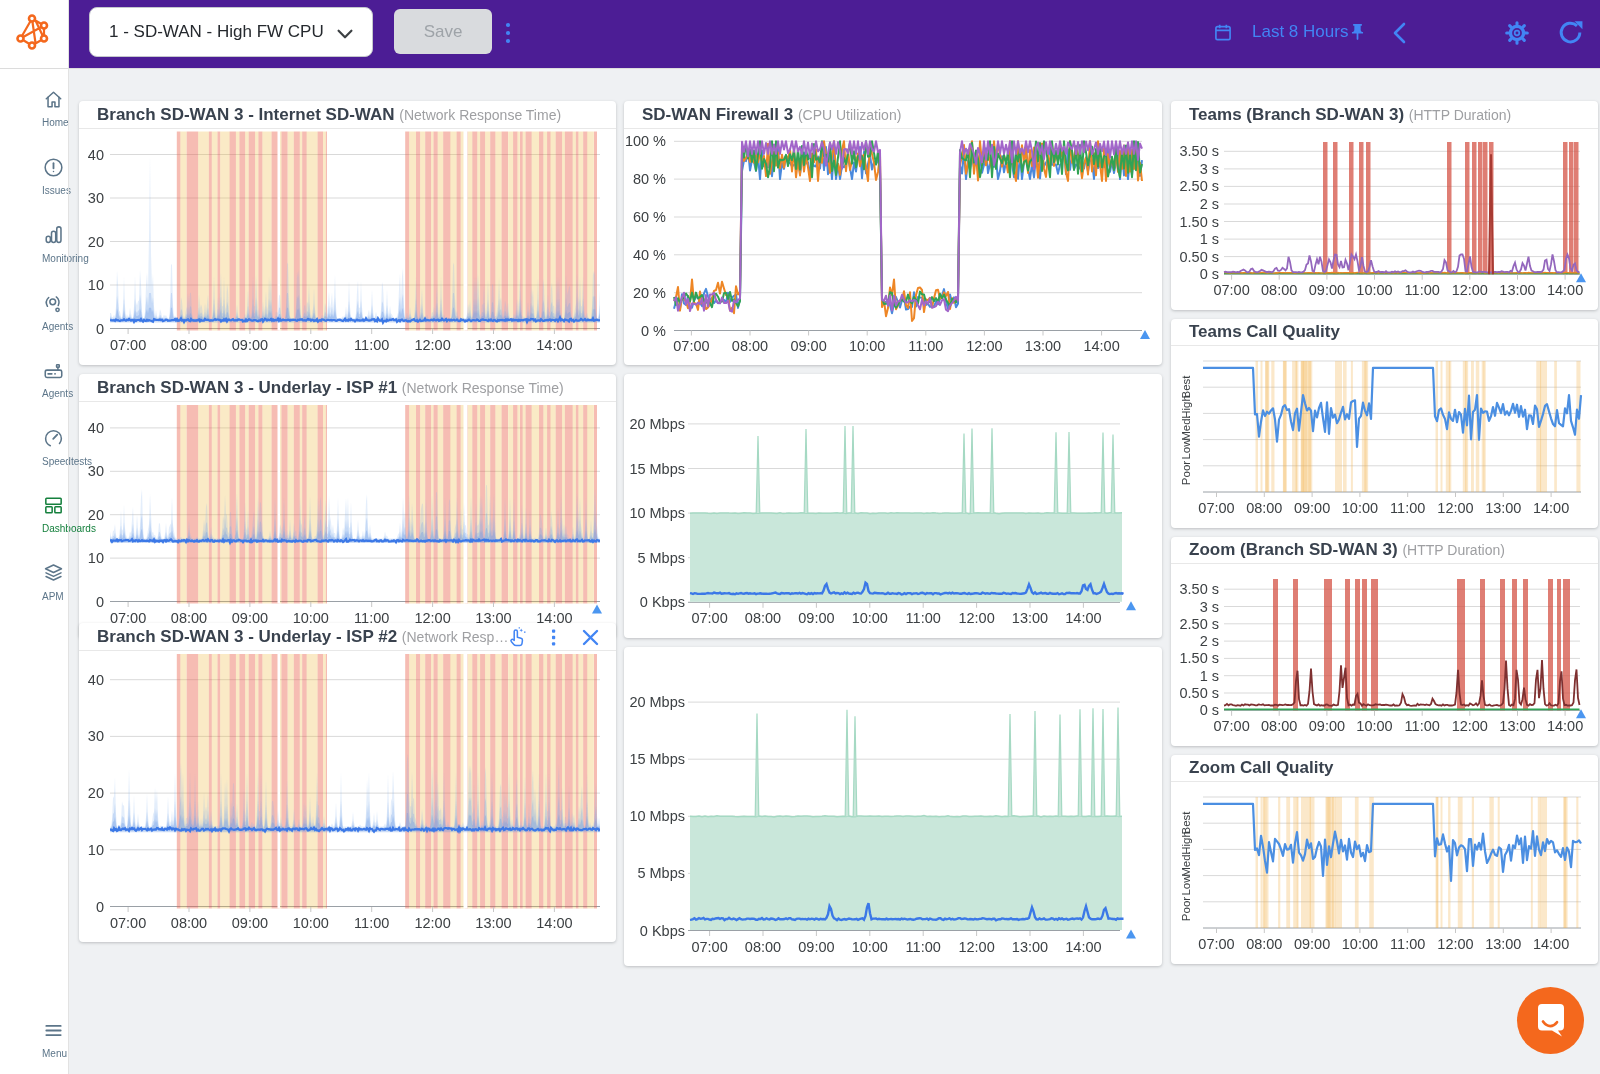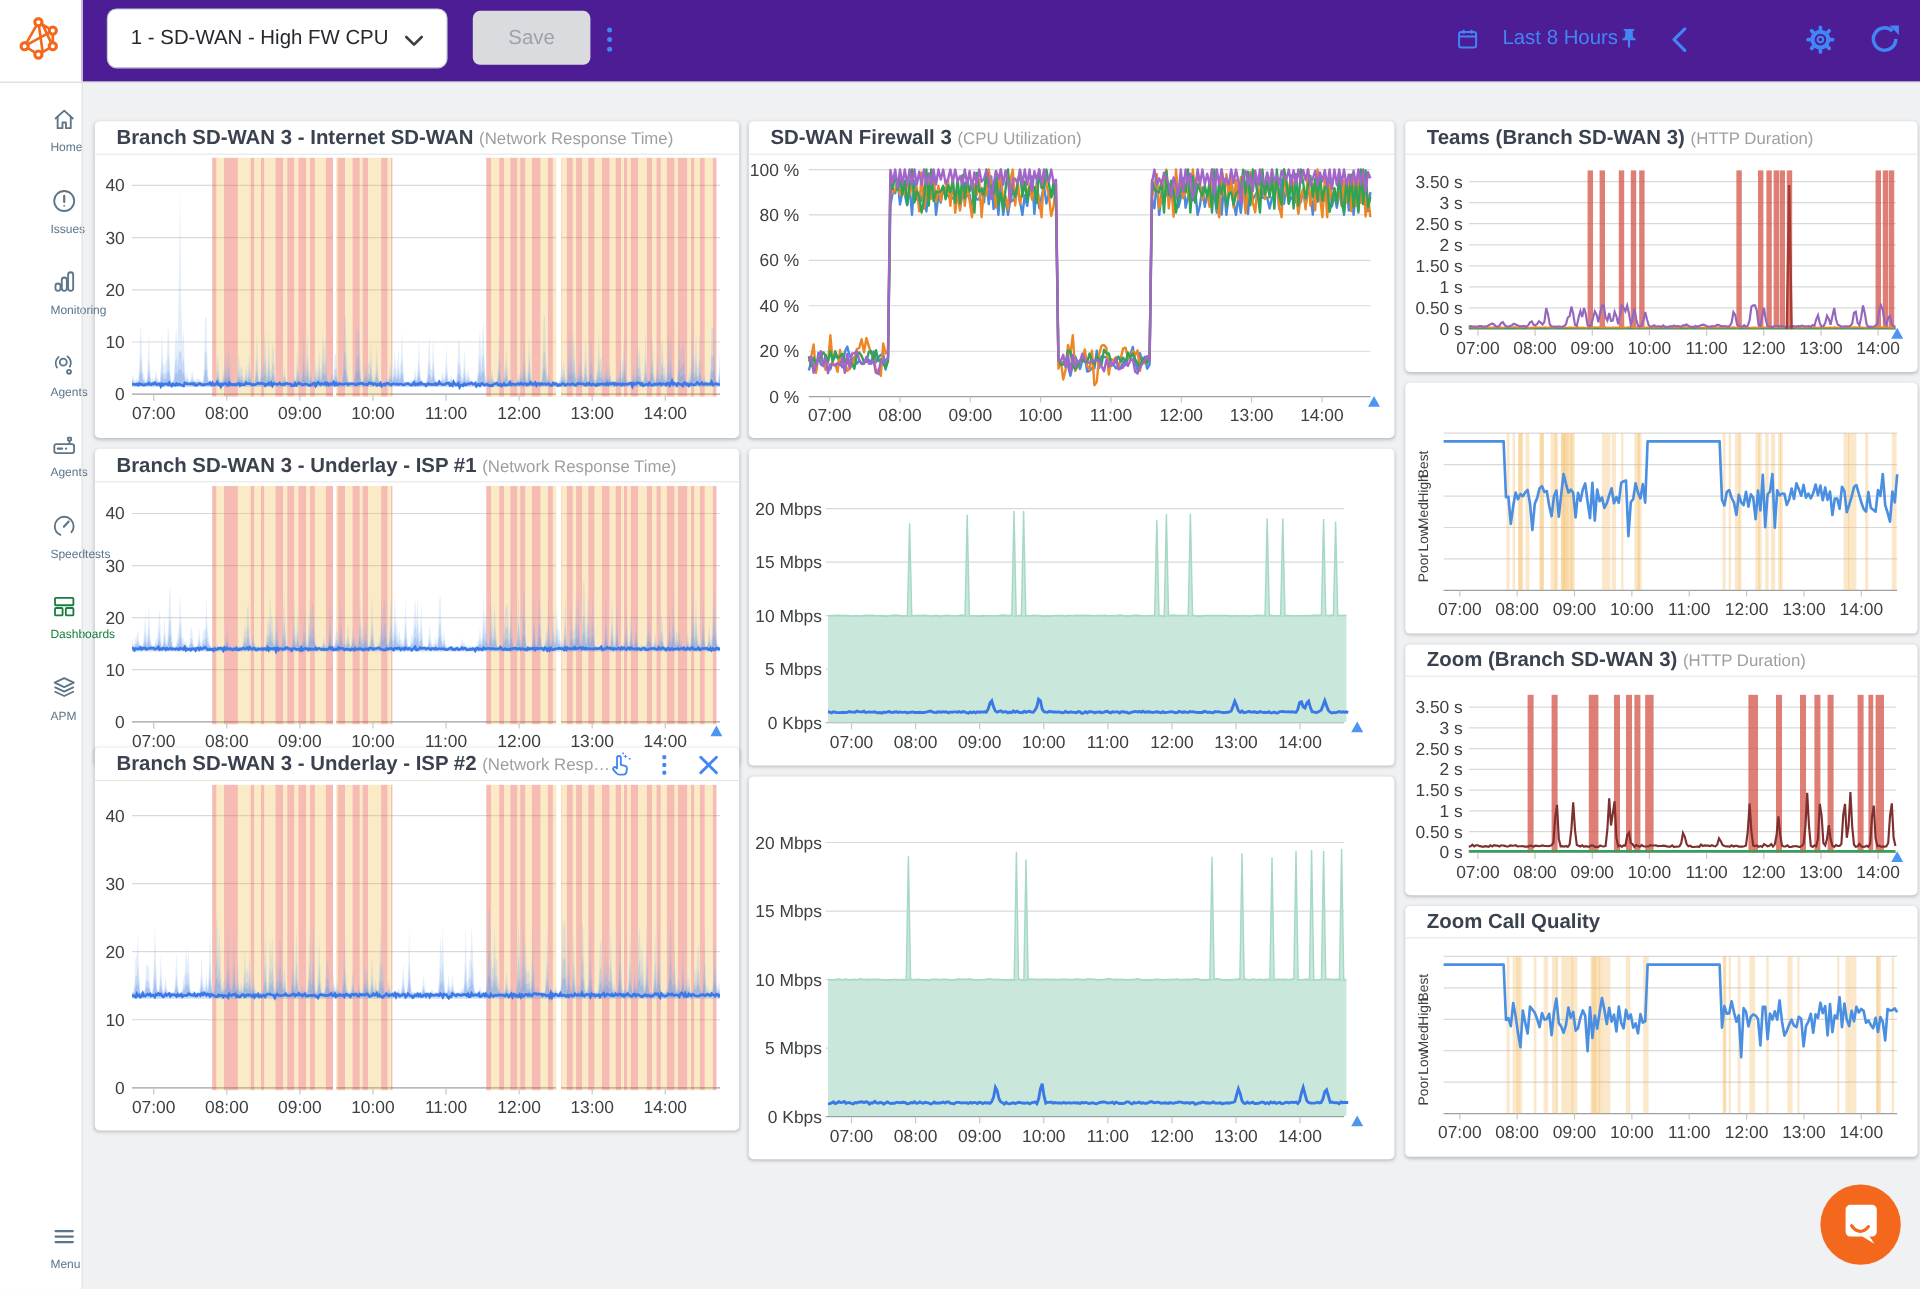--- a/index.html
+++ b/index.html
@@ -676,20 +676,23 @@
       <text x="48" y="143.1" text-anchor="end" font-size="14.5" fill="#3c4043">1 s</text>
       <text x="48" y="125.5" text-anchor="end" font-size="14.5" fill="#3c4043">1.50 s</text>
       <text x="48" y="108" text-anchor="end" font-size="14.5" fill="#3c4043">2 s</text>
       <text x="48" y="90.4" text-anchor="end" font-size="14.5" fill="#3c4043">2.50 s</text>
       <text x="48" y="72.9" text-anchor="end" font-size="14.5" fill="#3c4043">3 s</text>
       <text x="48" y="55.3" text-anchor="end" font-size="14.5" fill="#3c4043">3.50 s</text>
       <polygon points="405,181.2 415,181.2 410,172.2" fill="#4b96f0"></polygon>
     </svg>
   </div>
 <div class="card" style="left:1171px;top:295.5px;width:427px;height:209.5px">
+    <div class="hdr">
+      <div class="ttl">Teams Call Quality</div>
+    </div>
     <svg class="chart" style="left:0;top:0" width="427" height="209.5" viewBox="0 0 427 209.5">
       <line x1="32" y1="42" x2="410" y2="42" stroke="#d9d9d9" stroke-width="1"></line>
       <line x1="32" y1="68.2" x2="410" y2="68.2" stroke="#d9d9d9" stroke-width="1"></line>
       <line x1="32" y1="94.4" x2="410" y2="94.4" stroke="#d9d9d9" stroke-width="1"></line>
       <line x1="32" y1="120.6" x2="410" y2="120.6" stroke="#d9d9d9" stroke-width="1"></line>
       <line x1="32" y1="146.8" x2="410" y2="146.8" stroke="#d9d9d9" stroke-width="1"></line>
       <line x1="32" y1="173" x2="410" y2="173" stroke="#9aa0a6" stroke-width="1"></line>
       <rect x="124.5" y="42" width="2.9" height="131" fill="rgba(241,178,80,0.3)"></rect>
       <rect x="190.9" y="42" width="4.7" height="131" fill="rgba(241,178,80,0.3)"></rect>
       <rect x="179.9" y="42" width="2" height="131" fill="rgba(241,178,80,0.3)"></rect>

